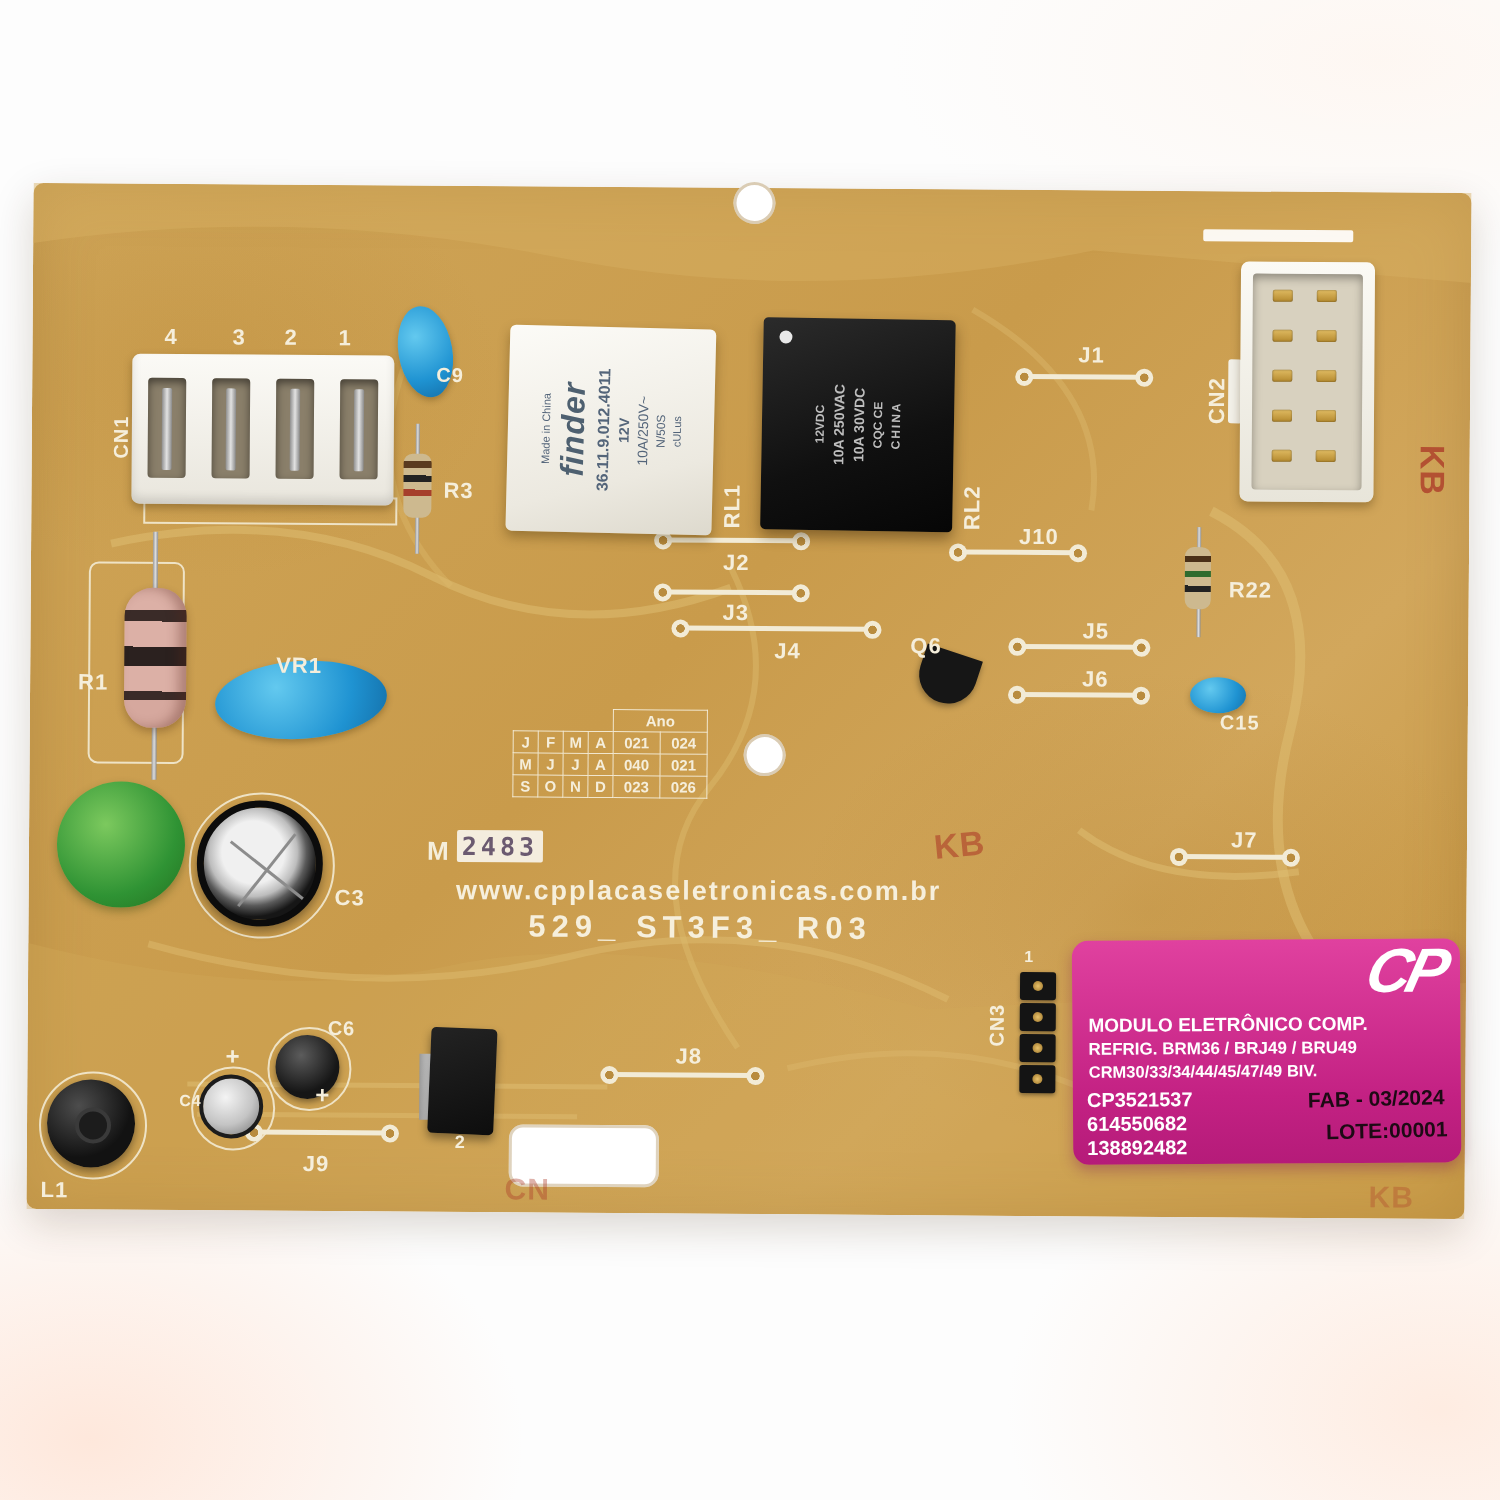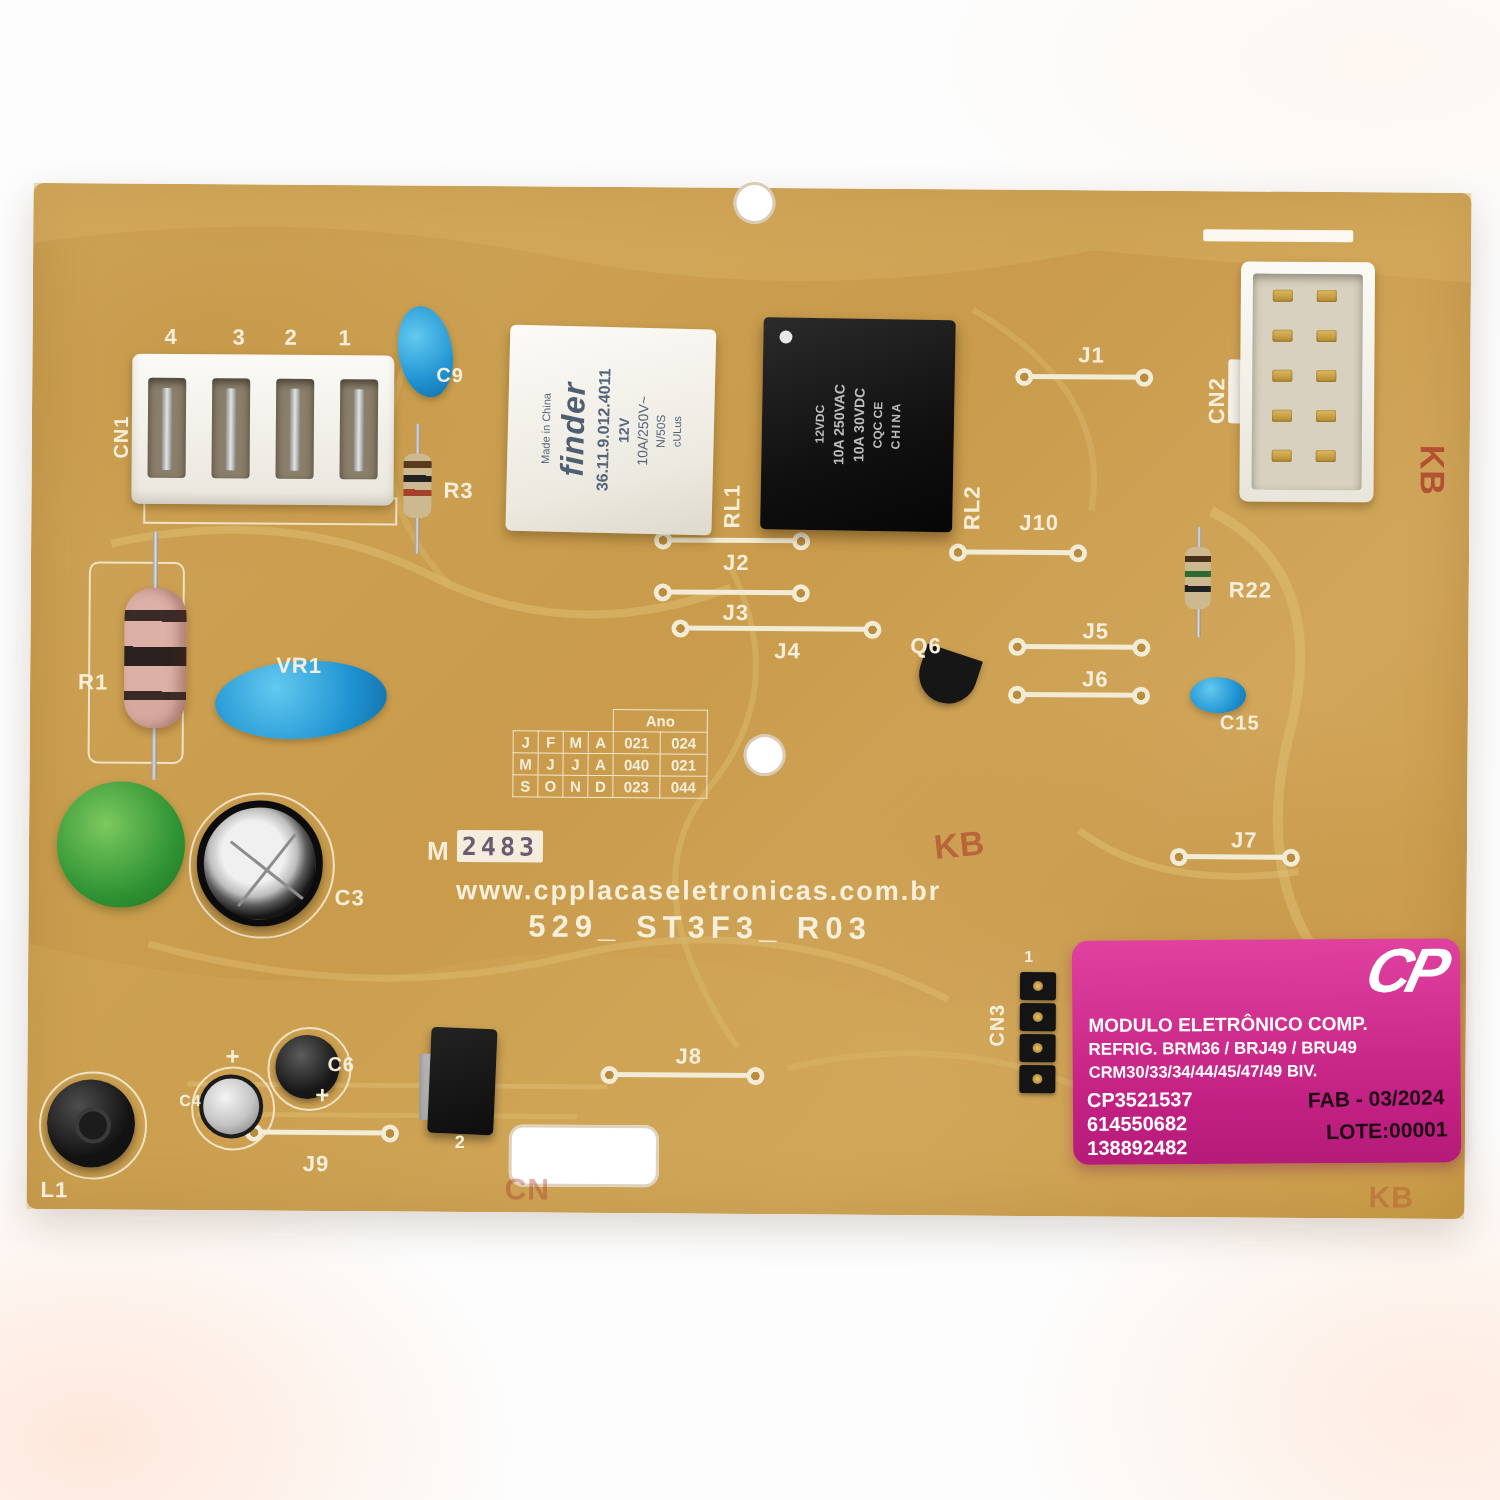--- a/index.html
+++ b/index.html
@@ -174,21 +174,21 @@
 
   <div class="jumper" style="left:992px;top:184px;width:120px;"></div>
   <div class="ref" style="left:1046px;top:152px;text-align:center;">J1</div>
   <div class="jumper" style="left:632px;top:350px;width:138px;"></div>
   <div class="ref" style="left:692px;top:362px;">J2</div>
   <div class="jumper" style="left:632px;top:402px;width:138px;"></div>
   <div class="ref" style="left:692px;top:412px;">J3</div>
   <div class="jumper" style="left:650px;top:438px;width:192px;"></div>
   <div class="ref" style="left:744px;top:450px;">J4</div>
   <div class="jumper" style="left:927px;top:360px;width:120px;"></div>
-  <div class="ref" style="left:988px;top:320px;text-align:center;">J10</div>
+  <div class="ref" style="left:988px;top:334px;text-align:center;">J10</div>
   <div class="jumper" style="left:987px;top:454px;width:124px;"></div>
   <div class="ref" style="left:1052px;top:428px;">J5</div>
   <div class="jumper" style="left:987px;top:502px;width:124px;"></div>
   <div class="ref" style="left:1052px;top:476px;">J6</div>
   <div class="jumper" style="left:1150px;top:663px;width:112px;"></div>
   <div class="ref" style="left:1202px;top:636px;">J7</div>
   <div class="jumper" style="left:582px;top:885px;width:146px;"></div>
   <div class="ref" style="left:648px;top:856px;">J8</div>
   <div class="jumper" style="left:227px;top:945px;width:136px;"></div>
   <div class="ref" style="left:276px;top:966px;">J9</div>
@@ -248,21 +248,21 @@
       <td class="mo">A</td>
       <td class="yr">040</td>
       <td class="yr">021</td>
     </tr>
     <tr>
       <td class="mo">S</td>
       <td class="mo">O</td>
       <td class="mo">N</td>
       <td class="mo">D</td>
       <td class="yr">023</td>
-      <td class="yr">044</td>
+      <td class="yr">026</td>
     </tr>
   </tbody>
     </table>
 
   <div class="ref" style="left:398px;top:650px;font-size:26px;">M</div>
   <div class="stampbox">2483</div>
 
   <div class="weburl">www.cpplacaseletronicas.com.br</div>
   <div class="bcode">529_ ST3F3_ R03</div>
 
@@ -294,19 +294,19 @@
 
   <div class="plus" style="left:198px;top:858px;">+</div>
   <div class="plus" style="left:288px;top:896px;">+</div>
   <div class="silk" style="left:164px;top:882px;width:80px;height:80px;border-radius:50%;"></div>
   <div class="comp" style="left:172px;top:890px;width:64px;height:64px;border-radius:50%;border:4px solid #1c1c1c;box-sizing:border-box;
        background:radial-gradient(circle at 40% 34%, #f4f4f4, #c4c4c4 55%, #707070);"></div>
   <div class="ref" style="left:152px;top:908px;font-size:16px;">C4</div>
   <div class="silk" style="left:240px;top:842px;width:80px;height:80px;border-radius:50%;"></div>
   <div class="comp" style="left:248px;top:850px;width:64px;height:64px;border-radius:50%;
        background:radial-gradient(circle at 40% 32%, #5c5c5c, #161616 64%);box-shadow:0 3px 6px rgba(0,0,0,.4);"></div>
-  <div class="ref" style="left:300px;top:832px;font-size:20px;margin-top:36px;">C6</div>
+  <div class="ref" style="left:300px;top:832px;font-size:20px;">C6</div>
 
   <div class="lead" style="left:392px;top:868px;width:22px;height:66px;"></div>
   <div class="comp" style="left:402px;top:842px;width:66px;height:106px;background:linear-gradient(160deg,#232323,#0d0d0d);border-radius:5px;transform:rotate(2deg);box-shadow:0 5px 10px rgba(0,0,0,.4);"></div>
   <div class="ref" style="left:428px;top:946px;font-size:18px;">2</div>
 
 </div>
 
 </body></html>

